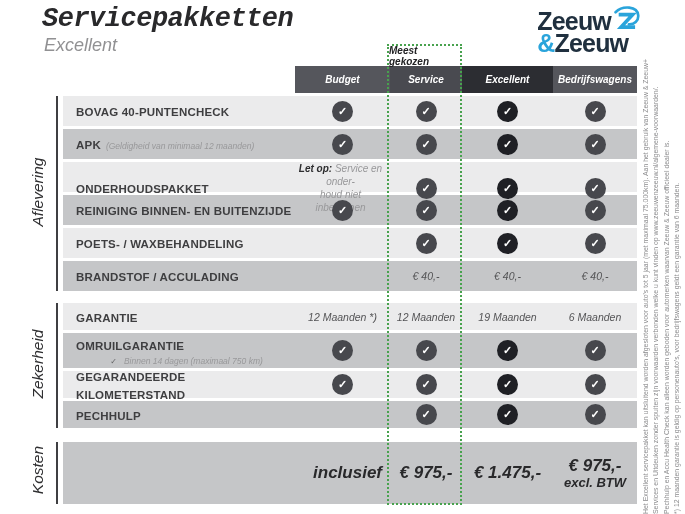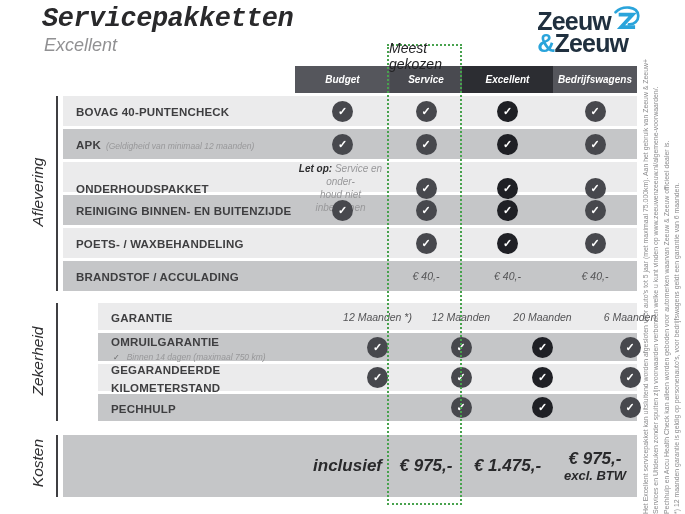--- a/index.html
+++ b/index.html
@@ -27,28 +27,28 @@
     font-weight:bold;font-style:italic;font-size:10px;color:#fff;}
   .hcell.spacer{background:transparent;}
   .hcell.c-budget,.hcell.c-bedrijfs{background:var(--header_gray);}
   .hcell.c-premium{background:var(--header_premium);}
   .hcell.c-excellent{background:var(--header_dark);}
   .tsection{position:relative;display:flow-root;}
   .tsection.sec-0{margin-bottom:9px;}
   .tsection.sec-1{margin-bottom:11px;}
   .trow{margin-bottom:3px;align-items:center;}
   .sec-0 .trow{height:30px;}
-  .sec-1 .trow{height:27px;margin-left:35px;}
-  .sec-1 .trow.has-sub{height:28px;}
+  .sec-1 .trow{height:27px;}
+  .sec-1 .trow.has-sub{height:35px;}
   .shade-light{background:var(--row_light);}
   .shade-med{background:var(--row_medium);}
   .cell.feature{padding-left:13px;overflow:hidden;}
   .feature-label{font-weight:bold;font-size:11.5px;color:#3e3e40;letter-spacing:0.2px;}
   .inline-note{font-style:italic;font-size:8.5px;color:#98989a;margin-left:5px;}
-  .subline{font-style:italic;font-size:8.5px;color:#98989a;margin-top:2px;padding-left:2px;}
+  .subline{font-style:italic;font-size:8.5px;color:#98989a;margin-top:2px;padding-left:2px;text-align:center;}
   .subline .tick{font-style:normal;color:#626264;margin-right:7px;font-size:8px;}
   .cell.val{display:flex;align-items:center;justify-content:center;}
   .circle{width:21px;height:21px;border-radius:50%;background:var(--circle);color:#fff;
     display:flex;align-items:center;justify-content:center;font-size:11px;font-weight:bold;}
   .circle.dark{background:var(--circle_dark);}
   .vtext{font-style:italic;font-size:10.5px;color:#545456;}
   .note{font-size:10px;font-style:italic;color:#98989a;text-align:center;
     white-space:pre-line;line-height:1.3;width:100%;padding-right:4px;}
   .note b{font-style:italic;color:#2e2e30;}
   
@@ -61,21 +61,21 @@
   .krow{height:62px;background:var(--row_medium);align-items:center;}
   .incl{text-align:right;font-weight:bold;font-style:italic;font-size:17px;color:#29292b;padding-right:8px;}
   .price{text-align:center;font-weight:bold;font-style:italic;font-size:17px;color:#29292b;}
   .price.bw{display:flex;flex-direction:column;align-items:center;justify-content:center;line-height:1;}
   .btw{font-size:13px;font-weight:bold;font-style:italic;margin-top:2px;color:#29292b;}
   
   .dash-box{position:absolute;left:387px;top:44px;width:75px;height:461px;
     border:2px dotted var(--green);box-sizing:border-box;pointer-events:none;z-index:5;}
   .badge{position:absolute;left:0;right:0;top:0;height:19px;background:#fff;
     display:flex;align-items:center;justify-content:center;
-    font-size:14px;font-weight:normal;font-style:italic;color:#232325;}
+    font-size:10px;font-weight:bold;font-style:italic;color:#232325;}
   
   .footnote{position:absolute;left:663px;top:268px;width:492px;height:44px;
     transform:translate(-50%,-50%) rotate(-90deg);
     font-size:6.9px;color:#8b8b8d;line-height:1.5;white-space:pre-line;}
 </style>
 </head>
 <body>
 
 <div class="titleblock">
   <div class="title">Servicepakketten</div>
@@ -216,21 +216,21 @@
           <div class="cell feature">
             <div class="feature-top"><span class="feature-label">GARANTIE</span></div>
           </div>
           <div class="cell val">
             <span class="vtext">12 Maanden *)</span>
           </div>
           <div class="cell val">
             <span class="vtext">12 Maanden</span>
           </div>
           <div class="cell val">
-            <span class="vtext">20 Maanden</span>
+            <span class="vtext">19 Maanden</span>
           </div>
           <div class="cell val">
             <span class="vtext">6 Maanden</span>
           </div>
         </div>
         <div class="trow shade-med has-sub">
           <div class="cell feature">
             <div class="feature-top"><span class="feature-label">OMRUILGARANTIE</span></div>
             <div class="subline"><span class="tick">✓</span><span>Binnen 14 dagen (maximaal 750 km)</span></div>
           </div>

